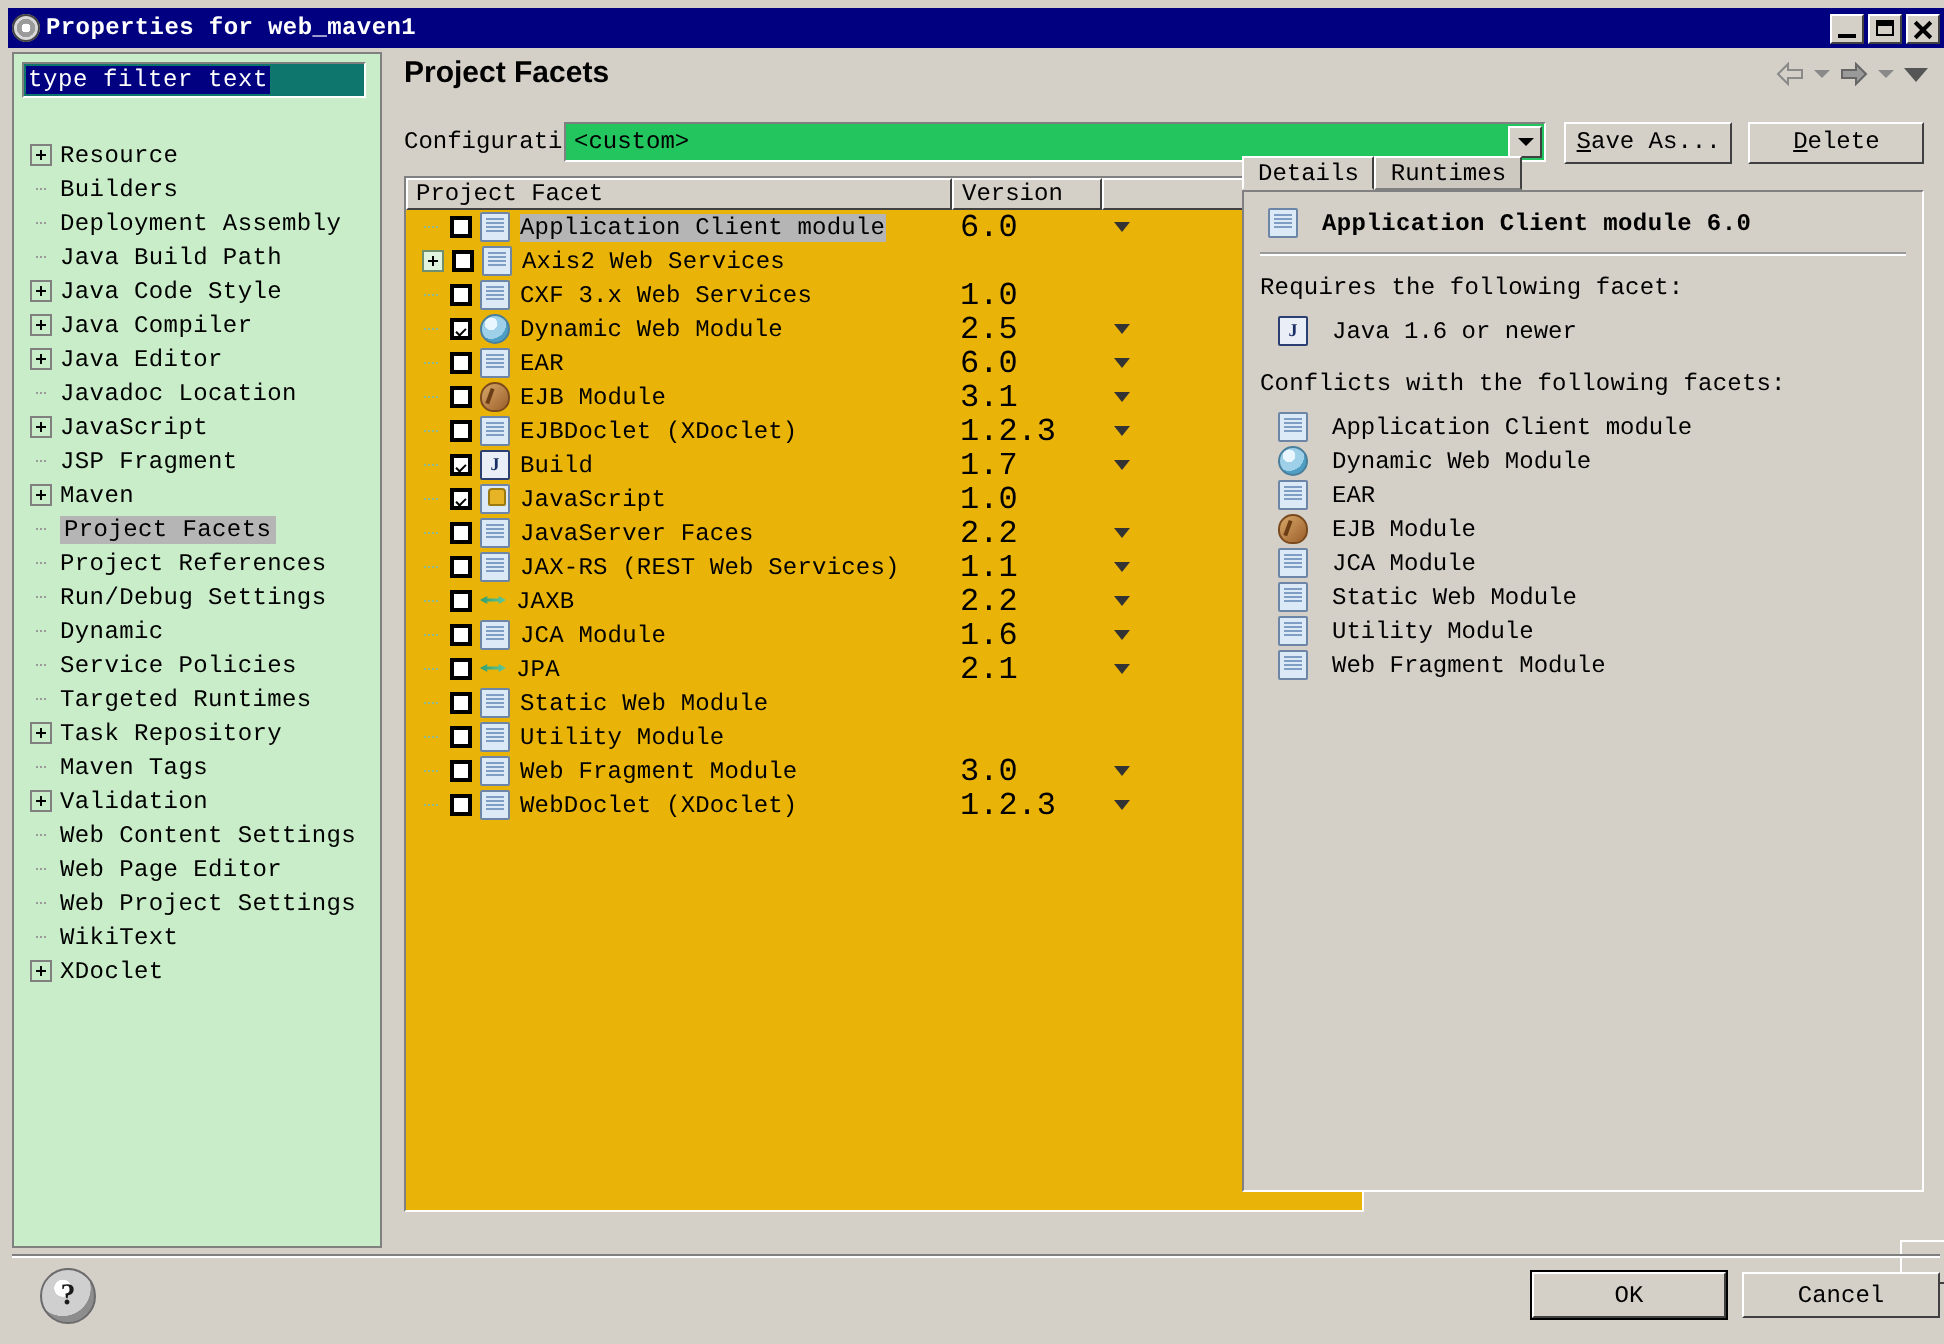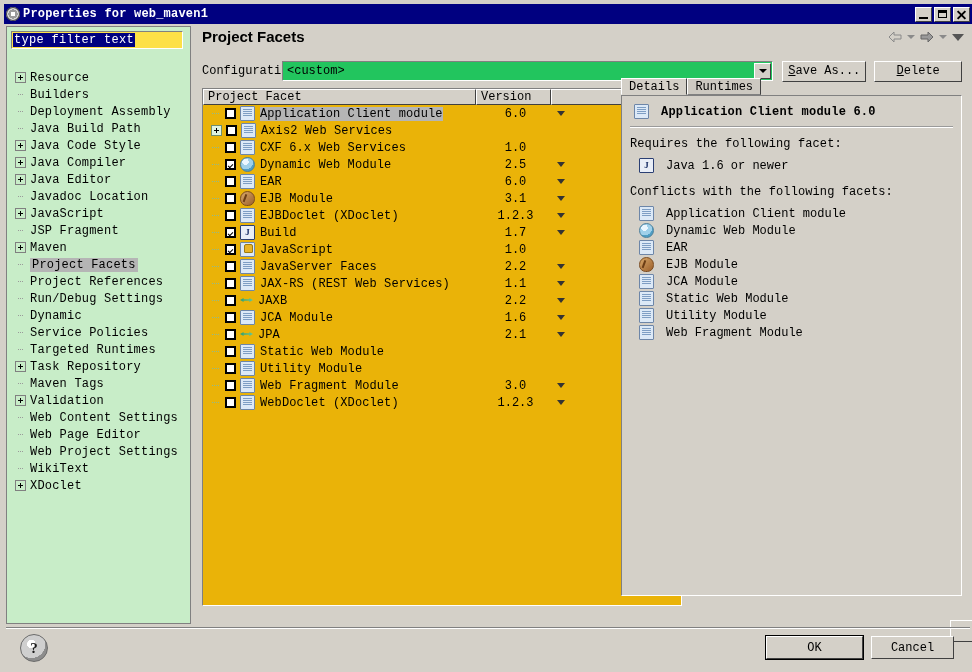--- a/index.html
+++ b/index.html
@@ -27,21 +27,21 @@
   .wbtn i{position:absolute;display:block;background:#000;}
   .wb-min i{left:3px;bottom:2px;width:9px;height:2px;}
   .wb-max i{left:3px;top:2px;width:9px;height:8px;border:1px solid #000;background:none;box-sizing:border-box;}
   .wb-max i:after{content:"";position:absolute;left:0;top:0;right:0;height:2px;background:#000;}
   .wb-cls i:nth-child(1){left:2px;top:6px;width:11px;height:2px;transform:rotate(45deg);}
   .wb-cls i:nth-child(2){left:2px;top:6px;width:11px;height:2px;transform:rotate(-45deg);}
 
   
   .leftpane{position:absolute;left:4px;top:24px;width:185px;height:598px;
     background:#c8edc8;border:1px solid #808080;box-sizing:border-box;}
-  .filter{position:absolute;left:4px;top:4px;width:172px;height:18px;background:#fde047;
+  .filter{position:absolute;left:4px;top:4px;width:172px;height:18px;background:#0f766e;
     border:1px solid;border-color:#808080 #fff #fff #808080;box-sizing:border-box;
     display:flex;align-items:center;padding-left:1px;}
   .filter-val{background:#000080;color:#fff;font-size:12px;letter-spacing:.3px;padding:0 1px;}
   .tree{position:absolute;left:0;top:28px;right:0;bottom:0;overflow:hidden;padding-top:2px;margin-top:12px;}
   .tnode{height:17px;display:flex;align-items:center;padding-left:8px;white-space:nowrap;}
   .exp{width:11px;height:11px;border:1px solid #808080;background:#c8edc8;
     position:relative;flex:0 0 auto;margin-right:4px;box-sizing:border-box;}
   .exp:before{content:"";position:absolute;left:2px;top:4px;width:5px;height:1px;background:#000;}
   .exp:after{content:"";position:absolute;left:4px;top:2px;width:1px;height:5px;background:#000;}
   .noexp{width:11px;height:11px;flex:0 0 auto;margin-right:4px;position:relative;}
@@ -81,21 +81,21 @@
 
   
   .facets{position:absolute;left:8px;top:62px;width:480px;height:518px;background:#eab308;
     border:1px solid;border-color:#808080 #fff #fff #808080;box-sizing:border-box;overflow:hidden;}
   .fhead{display:flex;height:16px;background:#d4d0c8;}
   .fh{background:#d4d0c8;border:1px solid;border-color:#fff #404040 #404040 #fff;
     box-sizing:border-box;font-size:12px;display:flex;align-items:center;padding-left:4px;}
   .fh.c1{width:273px;} .fh.c2{width:75px;} .fh.c3{flex:1;}
   .frow{display:flex;height:17px;align-items:center;}
   .fc1{width:273px;display:flex;align-items:center;padding-left:8px;box-sizing:border-box;}
-  .fc2{width:75px;font-size:12px;padding-left:4px;box-sizing:border-box;text-align:center;}
+  .fc2{width:75px;font-size:16px;padding-left:4px;box-sizing:border-box;}
   .fc3{flex:1;display:flex;align-items:center;}
   .dash{width:10px;height:11px;position:relative;flex:0 0 auto;}
   .dash:before{content:"";position:absolute;left:1px;top:5px;width:7px;height:1px;
     background:repeating-linear-gradient(to right,#8fb98f 0 1px,transparent 1px 2px);}
   .pexp{width:11px;height:11px;border:1px solid #6f8f6f;background:#dff3df;position:relative;
     flex:0 0 auto;box-sizing:border-box;}
   .pexp:before{content:"";position:absolute;left:2px;top:4px;width:5px;height:1px;background:#000;}
   .pexp:after{content:"";position:absolute;left:4px;top:2px;width:1px;height:5px;background:#000;}
   .cbx{width:11px;height:11px;background:#fff;border:2px solid #000;box-sizing:border-box;
     margin:0 4px;position:relative;flex:0 0 auto;}
@@ -146,21 +146,21 @@
   
   .revert{position:absolute;left:756px;top:594px;width:105px;height:22px;}
   .sep{position:absolute;left:4px;top:625px;width:964px;height:2px;
     border-top:1px solid #808080;border-bottom:1px solid #fff;box-sizing:border-box;}
   .helpbtn{position:absolute;left:18px;top:632px;width:26px;height:26px;border-radius:50%;
     background:radial-gradient(circle at 40% 35%,#fff 0 18%,#cfcfcf 19% 60%,#8d8d8d 61% 100%);
     border:1px solid #6b6b6b;display:flex;align-items:center;justify-content:center;
     font-family:"Liberation Serif",serif;font-weight:bold;font-size:15px;color:#1a1a1a;}
   .okbtn{position:absolute;left:764px;top:634px;width:97px;height:23px;
     box-shadow:0 0 0 1px #000;}
-  .cancelbtn{position:absolute;left:869px;top:634px;width:83px;height:23px;}
+  .cancelbtn{position:absolute;left:869px;top:634px;width:99px;height:23px;}
 </style>
 </head>
 <body>
 
 <div class="win">
 
   <div class="titlebar">
     <div class="title-ico"></div>
     <div class="title-txt">Properties for web_maven1</div>
     <div class="wbtns">
@@ -349,21 +349,21 @@
               <span class="flabel">Axis2 Web Services</span>
             </div>
             <div class="fc2"></div>
             <div class="fc3"></div>
           </div>
           <div class="frow">
             <div class="fc1">
               <span class="dash"></span>
               <span class="cbx"></span>
               <span class="ficon ic-doc"></span>
-              <span class="flabel">CXF 6.x Web Services</span>
+              <span class="flabel">CXF 3.x Web Services</span>
             </div>
             <div class="fc2">1.0</div>
             <div class="fc3"></div>
           </div>
           <div class="frow">
             <div class="fc1">
               <span class="dash"></span>
               <span class="cbx on"></span>
               <span class="ficon ic-web"></span>
               <span class="flabel">Dynamic Web Module</span>

